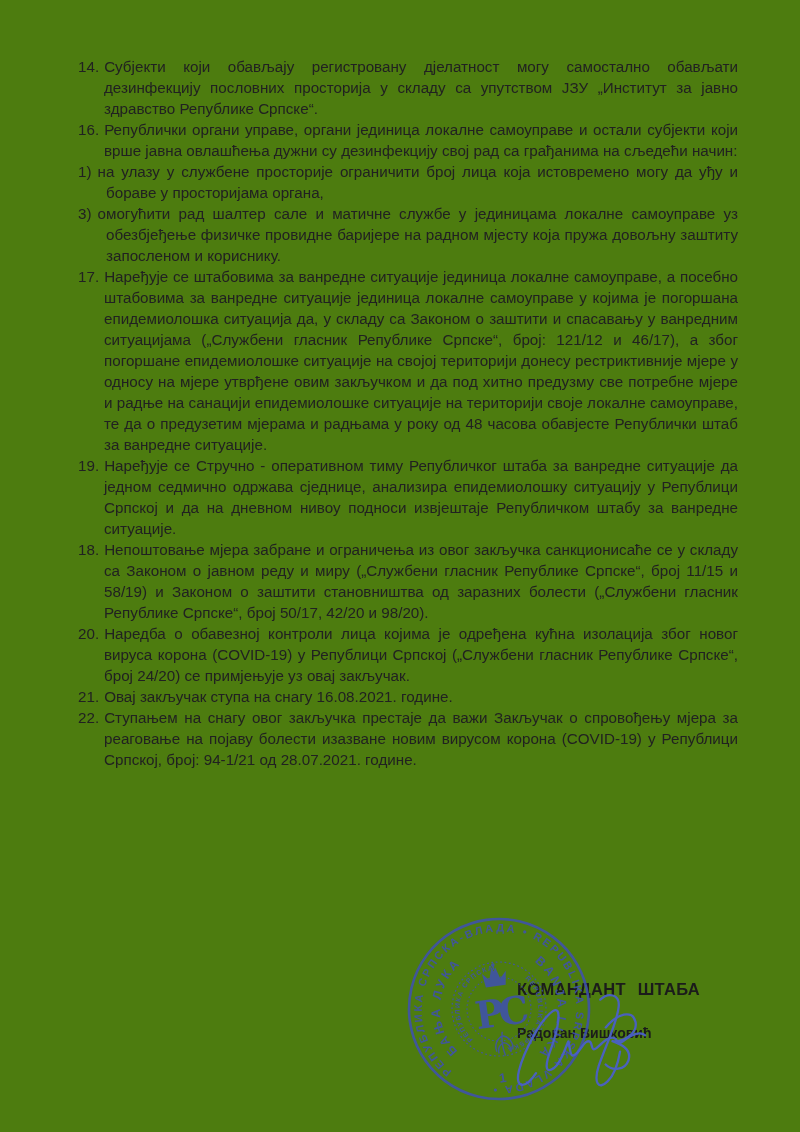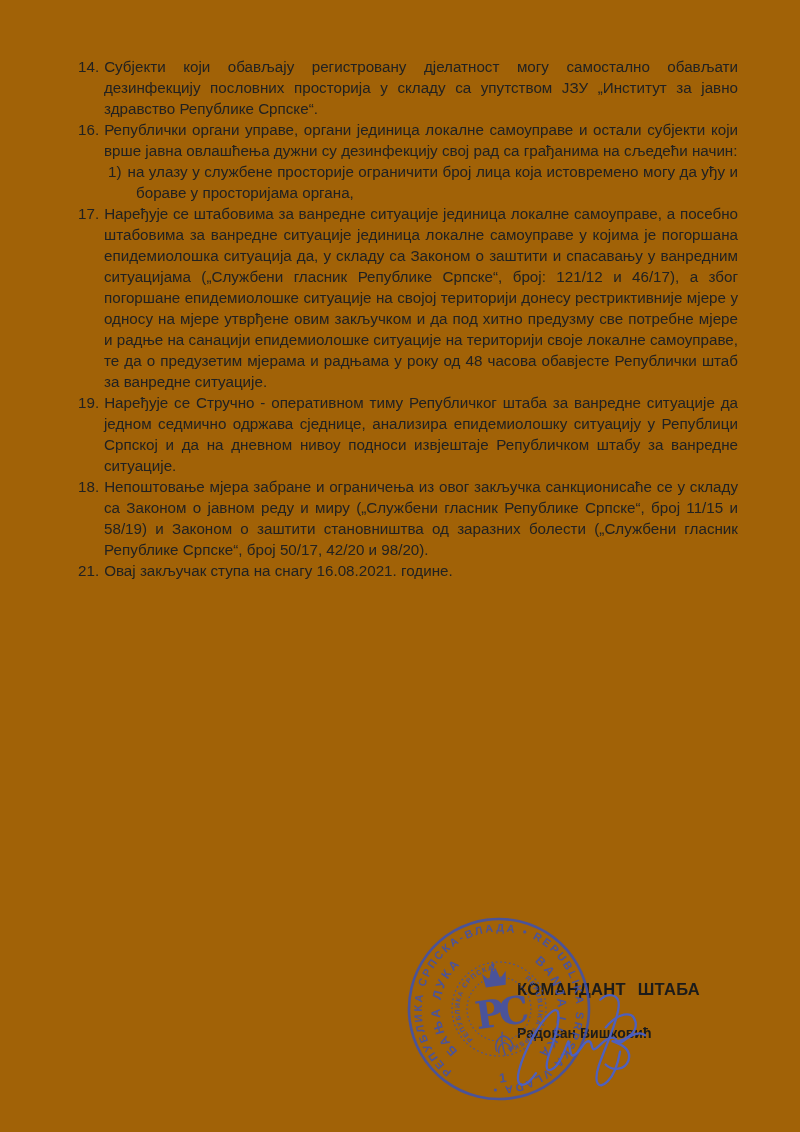--- a/index.html
+++ b/index.html
@@ -5,30 +5,30 @@
   html, body { margin:0; padding:0; }
   body {
     width:800px; height:1132px;
     background:#ffffff;
     position:relative;
     overflow:hidden;
     font-family:"Liberation Sans", sans-serif;
     --stamp:#3f51ae;
     --ink:#4a60c8;
   }
-  .page { position:absolute; inset:0; background:#a16207; }
+  .page { position:absolute; inset:0; background:#4d7c0f; }
   .doc {
     position:absolute; left:78px; top:56px; width:660px;
     font-size:15.2px; line-height:21px; color:#212121;
     text-align:justify;
   }
   .item { padding-left:26px; text-indent:-26px; }
   .item > .num { padding-right:5px; }
   .subitems { text-indent:0; }
-  .subitem { padding-left:28px; text-indent:-28px;margin-left:30px; }
+  .subitem { padding-left:28px; text-indent:-28px; }
   .subitem > .num { padding-right:6px; }
   .sig-block { position:absolute; left:517px; top:980px; color:#1b1b1b; }
   .sig-title { font-weight:bold; font-size:16.5px; word-spacing:7px; letter-spacing:.3px; white-space:nowrap; }
   .sig-name  { font-weight:bold; font-size:14px; margin-top:26px; white-space:nowrap; }
   .stamp-svg { position:absolute; left:399px; top:909px; opacity:.88; }
   .sig-svg   { position:absolute; left:505px; top:992px; opacity:.95; }
   .stamp-stroke { fill:none; stroke:var(--stamp); }
   .stamp-fill   { fill:var(--stamp); }
   .stamp-text   { fill:var(--stamp); font-family:"Liberation Sans", sans-serif; font-weight:bold; }
   .stamp-serif  { fill:var(--stamp); font-family:"DejaVu Serif", serif; font-weight:bold; }
@@ -37,25 +37,28 @@
 </head>
 <body style="--stamp: #3f51ae; --ink: #4a60c8;">
 
 <div class="page">
 
   <div class="doc">
       <div class="item"><span class="num">14.</span><span class="txt">Субјекти који обављају регистровану дјелатност могу самостално обављати дезинфекцију пословних просторија у складу са упутством ЈЗУ „Институт за јавно здравство Републике Српске“.</span></div>
       <div class="item"><span class="num">16.</span><span class="txt">Републички органи управе, органи јединица локалне самоуправе и остали субјекти који врше јавна овлашћења дужни су дезинфекцију свој рад са грађанима на сљедећи начин:</span></div>
       <div class="subitems">
         <div class="subitem"><span class="num">1)</span><span class="txt">на улазу у службене просторије ограничити број лица која истовремено могу да уђу и бораве у просторијама органа,</span></div>
+        <div class="subitem"><span class="num">3)</span><span class="txt">омогућити рад шалтер сале и матичне службе у јединицама локалне самоуправе уз обезбјеђење физичке провидне баријере на радном мјесту која пружа довољну заштиту запосленом и кориснику.</span></div>
       </div>
       <div class="item"><span class="num">17.</span><span class="txt">Наређује се штабовима за ванредне ситуације јединица локалне самоуправе, а посебно штабовима за ванредне ситуације јединица локалне самоуправе у којима је погоршана епидемиолошка ситуација да, у складу са Законом о заштити и спасавању у ванредним ситуацијама („Службени гласник Републике Српске“, број: 121/12 и 46/17), а због погоршане епидемиолошке ситуације на својој територији донесу рестриктивније мјере у односу на мјере утврђене овим закључком и да под хитно предузму све потребне мјере и радње на санацији епидемиолошке ситуације на територији своје локалне самоуправе, те да о предузетим мјерама и радњама у року од 48 часова обавјесте Републички штаб за ванредне ситуације.</span></div>
       <div class="item"><span class="num">19.</span><span class="txt">Наређује се Стручно - оперативном тиму Републичког штаба за ванредне ситуације да једном седмично одржава сједнице, анализира епидемиолошку ситуацију у Републици Српској и да на дневном нивоу подноси извјештаје Републичком штабу за ванредне ситуације.</span></div>
       <div class="item"><span class="num">18.</span><span class="txt">Непоштовање мјера забране и ограничења из овог закључка санкционисаће се у складу са Законом о јавном реду и миру („Службени гласник Републике Српске“, број 11/15 и 58/19) и Законом о заштити становништва од заразних болести („Службени гласник Републике Српске“, број 50/17, 42/20 и 98/20).</span></div>
+      <div class="item"><span class="num">20.</span><span class="txt">Наредба о обавезној контроли лица којима је одређена кућна изолација због новог вируса корона (COVID-19) у Републици Српској („Службени гласник Републике Српске“, број 24/20) се примјењује уз овај закључак.</span></div>
       <div class="item"><span class="num">21.</span><span class="txt">Овај закључак ступа на снагу 16.08.2021. године.</span></div>
+      <div class="item"><span class="num">22.</span><span class="txt">Ступањем на снагу овог закључка престаје да важи Закључак о спровођењу мјера за реаговање на појаву болести изазване новим вирусом корона (COVID-19) у Републици Српској, број: 94-1/21 од 28.07.2021. године.</span></div>
     </div>
 
   <div class="sig-block">
     <div class="sig-title">КОМАНДАНТ ШТАБА</div>
     <div class="sig-name">Радован Вишковић</div>
   </div>
 
   <svg class="stamp-svg" width="200" height="200" viewBox="0 0 200 200">
     <g transform="rotate(-8 100 100)">
       <circle class="stamp-stroke" cx="100" cy="100" r="90" stroke-width="2.6"></circle>

